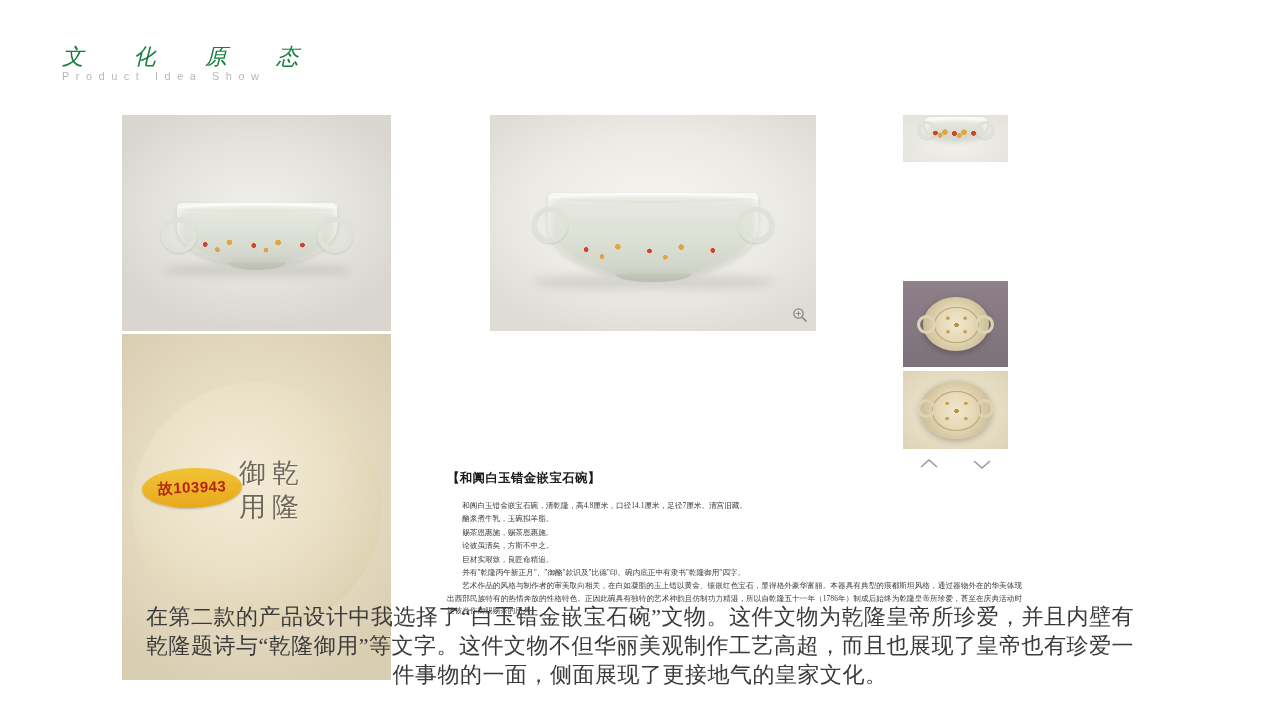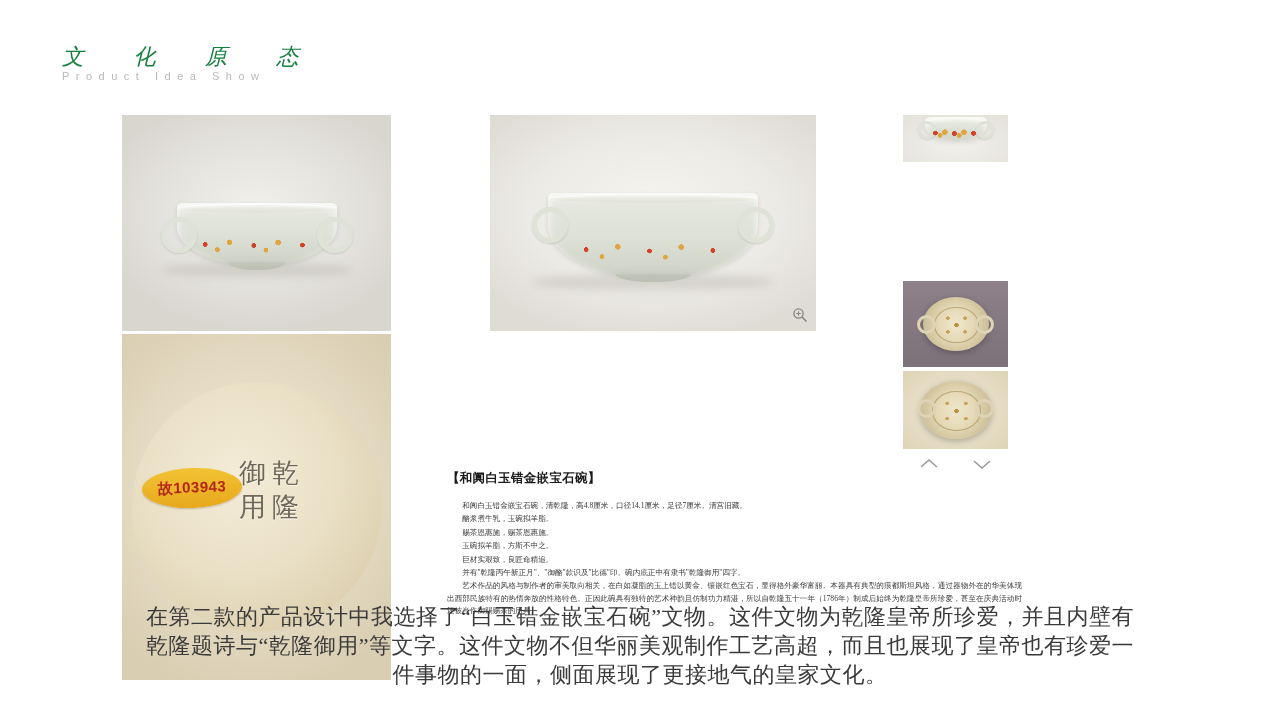--- a/index.html
+++ b/index.html
@@ -429,21 +429,21 @@
   </div>
 </div>
 
 <div class="article">
   <div class="article-title">【和阗白玉错金嵌宝石碗】</div>
   <div class="article-body">
     <p class="indent">和阗白玉错金嵌宝石碗，清乾隆，高4.8厘米，口径14.1厘米，足径7厘米。清宫旧藏。</p>
     <div class="poem">
       <p>酪浆煮牛乳，玉碗拟羊脂。</p>
       <p>赐茶恩惠施，赐茶恩惠施。</p>
-      <p>玉碗拟羊脂，方斯不中之。</p>
+      <p>论彼虽清矣，方斯不中之。</p>
       <p>巨材实艰致，良匠命精追。</p>
     </div>
     <p class="indent">并有"乾隆丙午新正月"、"御酪"款识及"比德"印。碗内底正中有隶书"乾隆御用"四字。</p>
     <p class="indent">艺术作品的风格与制作者的审美取向相关，在白如凝脂的玉上错以黄金、镶嵌红色宝石，显得格外豪华富丽。本器具有典型的痕都斯坦风格，通过器物外在的华美体现出西部民族特有的热情奔放的性格特色。正因此碗具有独特的艺术神韵且仿制功力精湛，所以自乾隆五十一年（1786年）制成后始终为乾隆皇帝所珍爱，甚至在庆典活动时还被当作御赐赐茶的用具。</p>
   </div>
 </div>
 
 <div class="caption">在第二款的产品设计中我选择了“白玉错金嵌宝石碗”文物。这件文物为乾隆皇帝所珍爱，并且内壁有乾隆题诗与“乾隆御用”等文字。这件文物不但华丽美观制作工艺高超，而且也展现了皇帝也有珍爱一件事物的一面，侧面展现了更接地气的皇家文化。</div>
 
 </body></html>

